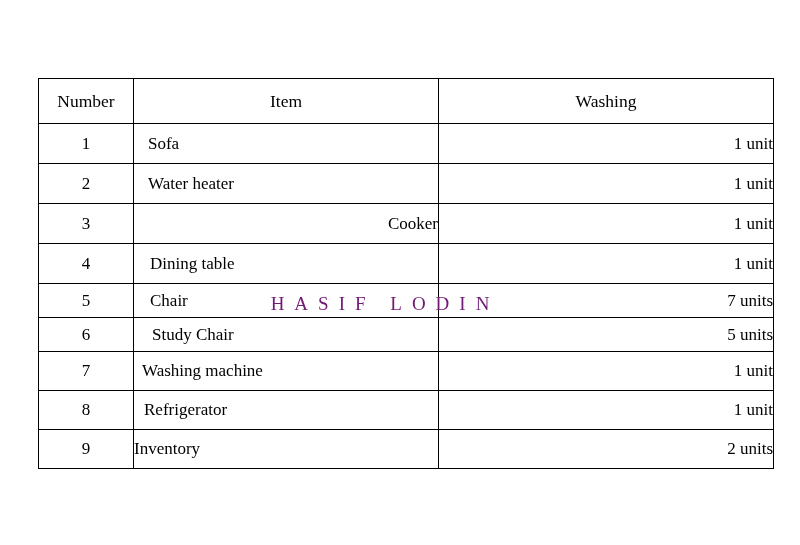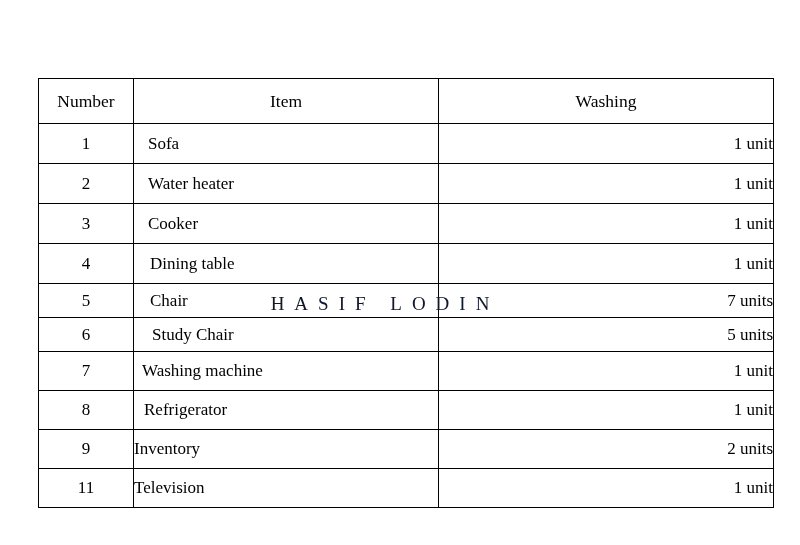--- a/index.html
+++ b/index.html
@@ -72,41 +72,41 @@
     text-align: left;
     padding-left: 12px;
   }
   td.qty {
     text-align: right;
     padding-left: 10px;
   }
   
   tr[data-row="0"] td.item { padding-left: 14px; }
   tr[data-row="1"] td.item { padding-left: 14px; }
-  tr[data-row="2"] td.item { padding-left: 14px; }
+  tr[data-row="2"] td.item { padding-left: 14px; text-align: right; }
   tr[data-row="3"] td.item { padding-left: 16px; }
   tr[data-row="4"] td.item { padding-left: 16px; }
   tr[data-row="5"] td.item { padding-left: 18px; }
   tr[data-row="6"] td.item { padding-left: 8px; }
   tr[data-row="7"] td.item { padding-left: 10px; }
 
   tr[data-row="0"] td, tr[data-row="1"] td, tr[data-row="2"] td,
   tr[data-row="3"] td { height: 39px; }
   tr[data-row="4"] td, tr[data-row="5"] td { height: 33px; }
 
   .watermark {
     position: absolute;
     left: 150px;
     top: 293px;
     width: 470px;
     text-align: center;
     font-family: "Liberation Serif", serif;
     font-size: 19px;
     letter-spacing: 10px;
-    color: #0f172a;
+    color: #701a75;
     pointer-events: none;
     user-select: none;
     z-index: 5;
     white-space: nowrap;
   }
 </style>
 </head>
 <body>
 
 <div class="page">
@@ -167,22 +167,17 @@
           <tr data-row="7">
             <td class="num">8</td>
             <td class="item">Refrigerator</td>
             <td class="qty">1 unit</td>
           </tr>
           <tr data-row="8">
             <td class="num">9</td>
             <td class="item">Inventory</td>
             <td class="qty">2 units</td>
           </tr>
-          <tr data-row="10">
-            <td class="num">11</td>
-            <td class="item">Television</td>
-            <td class="qty">1 unit</td>
-          </tr>
         </tbody>
     </table>
   </div>
 
 </div>
 
 </body></html>

